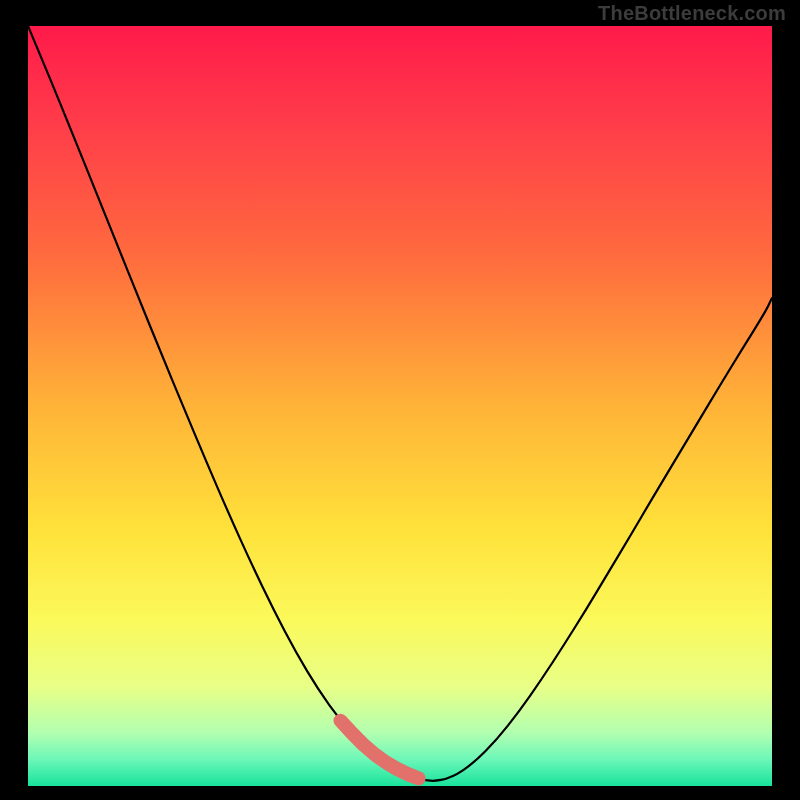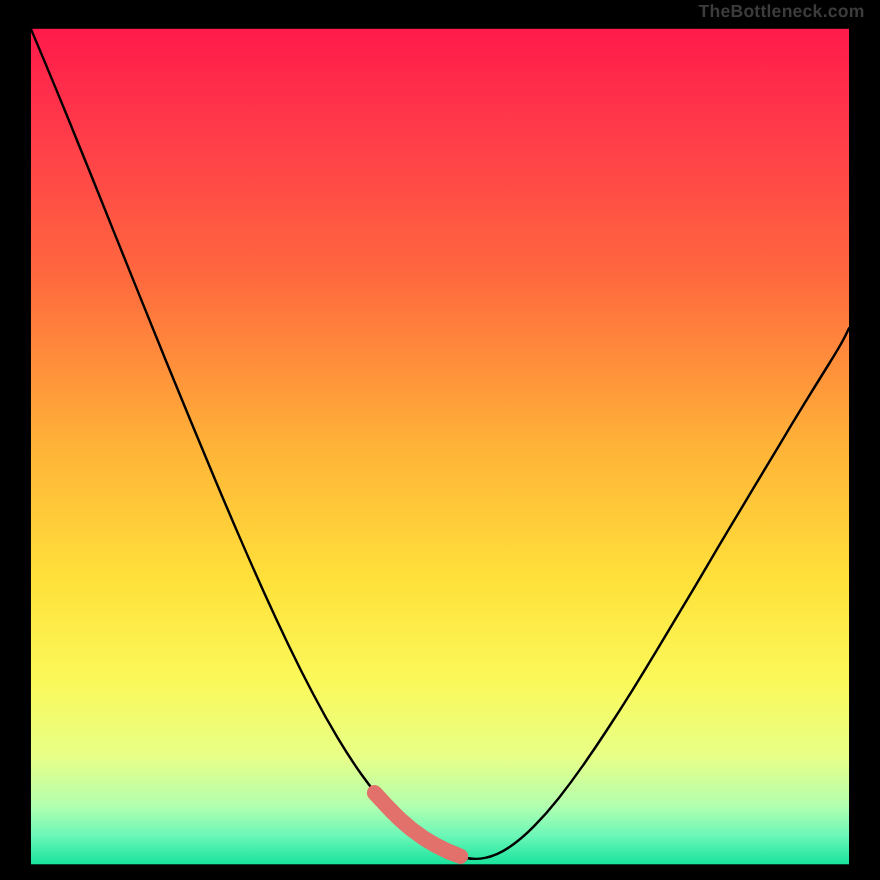--- a/index.html
+++ b/index.html
@@ -16,21 +16,21 @@
     left: 0;
     top: 0;
     width: 800px;
     height: 800px;
     background: #000;
   }
   .watermark {
     position: absolute;
     top: 2px;
     right: 14px;
-    font-size: 16px;
+    font-size: 20px;
     font-weight: 600;
     color: #3c3c3c;
     letter-spacing: 0.2px;
     user-select: none;
   }
   .plot {
     position: absolute;
     left: 28px;
     top: 26px;
     width: 744px;

